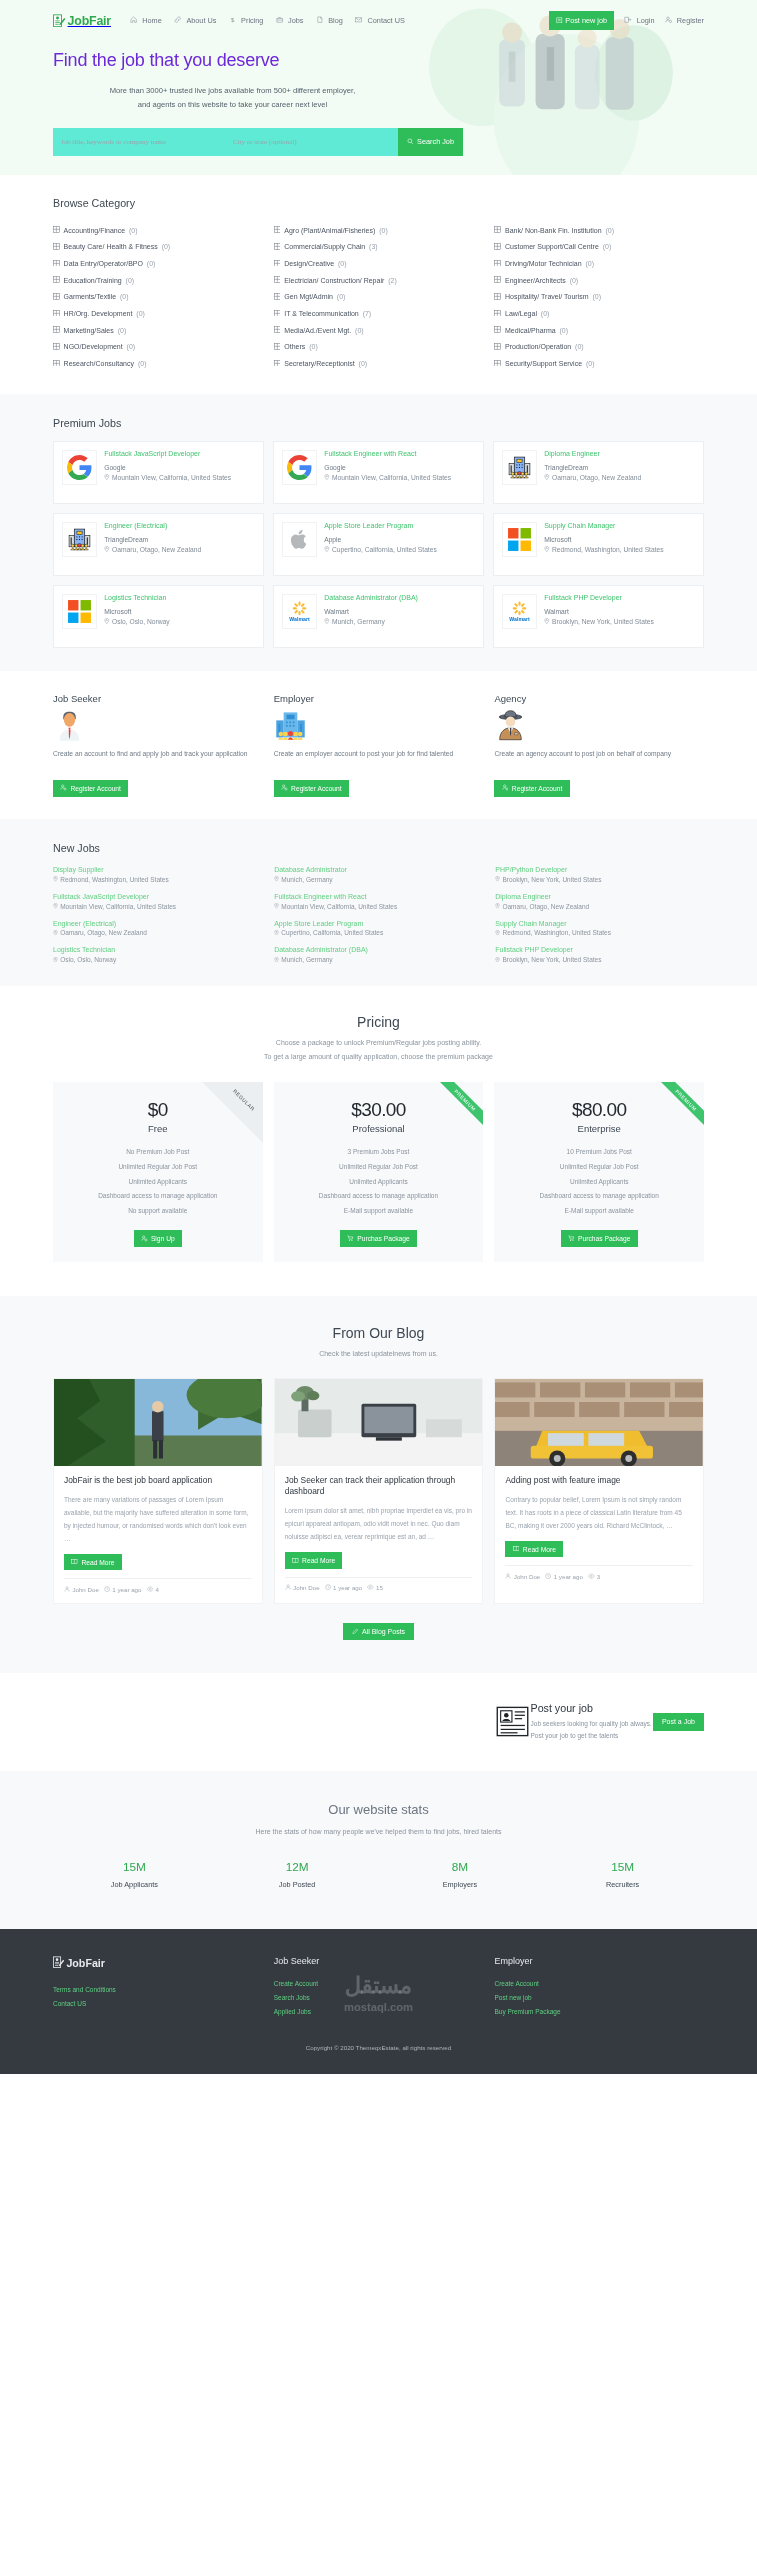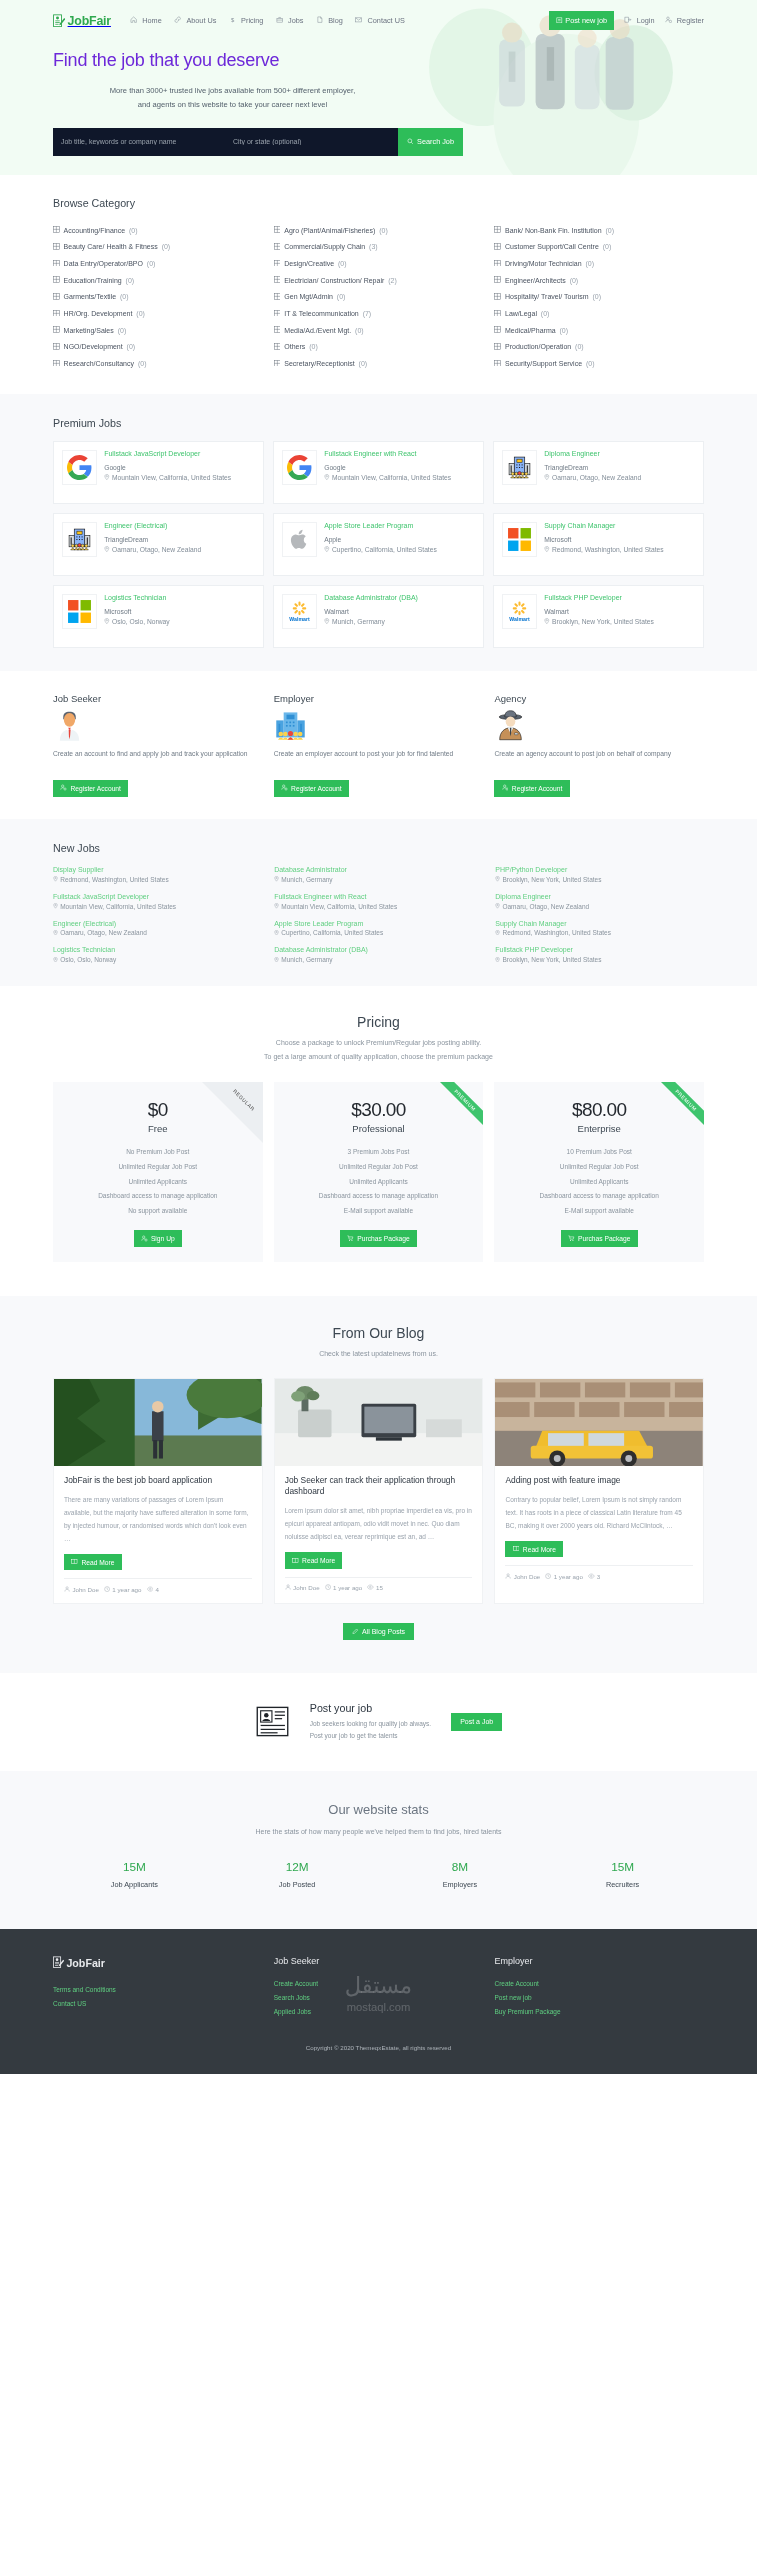--- a/index.html
+++ b/index.html
@@ -43,23 +43,23 @@
     padding: 5px 7.3px; display: inline-flex; align-items: center; gap: 2.8px;
     text-decoration: none; white-space: nowrap;
   }
   .nav-right .nav-link { color: #6b7280; }
 
   .hero-inner { position: relative; z-index: 2; padding-top: 10px; }
   .hero-title { font-size: 18px; font-weight: normal; color: #6d28d9; margin-bottom: 12.4px; letter-spacing: -0.2px; }
   .hero-sub { font-size: 7.6px; color: #54606c; line-height: 1.95; margin-bottom: 14.6px; max-width: 359px; text-align: center; }
   .searchbar { display: flex; width: 410px; }
   .searchbar input {
-    border: none; outline: none; background: #0f172a; height: 28px;
+    border: none; outline: none; background: #5eead4; height: 28px;
     font-size: 7px; color: #6b7280; padding: 0 7.9px;
-    font-family: Liberation Sans, sans-serif;
+    font-family: Liberation Serif, serif;
   }
   .searchbar input::placeholder { color: #9aa3ad; }
   .si-1 { flex: 0 0 172px; border-right: 0.6px solid #eef1f3; }
   .si-2 { flex: 1 1 auto; }
   .btn-search {
     flex: 0 0 65px; background: #2ebd59; color: #fff; border: none;
     font-size: 7.3px; display: inline-flex; align-items: center; justify-content: center; gap: 3.4px;
     cursor: pointer; font-family: "Liberation Sans", sans-serif;
   }
 
@@ -142,41 +142,41 @@
   .blog-excerpt { font-size: 6.5px; color: #9aa3ad; line-height: 2.0; margin-bottom: 9px; }
   .blog-meta {
     border-top: 0.6px solid #eef0f2; padding-top: 6.2px; margin-top: 7.9px;
     font-size: 6.2px; color: #9aa3ad; display: flex; align-items: center; gap: 5px;
   }
   .blog-meta span { display: inline-flex; align-items: center; gap: 2.2px; }
   .allposts-wrap { text-align: center; margin-top: 19px; }
 
   
   .postjob-band { padding: 29px 0; background: #fff; }
-  .postjob-row { display: flex; align-items: center; justify-content: center; gap: 20px; }
+  .postjob-row { display: flex; align-items: center; justify-content: flex-end; gap: 1px; }
   .pj-icon { width: 35px; height: 35px; flex: 0 0 auto; }
   .pj-title { font-size: 10.7px; color: #2d3640; margin-bottom: 3.4px; font-weight: normal; }
   .pj-line { font-size: 6.5px; color: #8a949e; line-height: 1.85; }
 
   
   .stats-grid { display: grid; grid-template-columns: repeat(4, 1fr); margin-top: 22.5px; text-align: center; }
   .stat-num { font-size: 11.8px; color: #2fa84f; margin-bottom: 5.6px; }
   .stat-lbl { font-size: 7.3px; color: #3d4852; }
 
   
   .footer { background: #343a40; color: #cfd4d9; padding: 27px 0 22.5px; position: relative; }
   .footer-grid { display: grid; grid-template-columns: 1fr 1fr 1fr; gap: 11.2px; }
   .f-brand { display: flex; align-items: center; gap: 2.2px; margin-bottom: 12.4px; }
   .f-brand-text { font-size: 10.7px; font-weight: bold; color: #e8eaed; }
   .f-head { font-size: 9px; color: #e8eaed; margin-bottom: 11.2px; font-weight: normal; }
   .f-link { display: block; font-size: 6.5px; color: #5fcf80; text-decoration: none; padding: 3.4px 0; }
   .f-copy { text-align: center; font-size: 6.2px; color: #aeb4ba; margin-top: 26px; }
   .watermark {
     position: absolute; left: 50%; transform: translateX(-50%); bottom: 61px;
-    text-align: center; color: rgba(255,255,255,0.22); pointer-events: none;
+    text-align: center; color: rgba(255,255,255,0.22); pointer-events: none; font-weight: bold;
   }
   .wm-ar { font-size: 22.5px; letter-spacing: 1.1px; line-height: 1; }
   .wm-en { font-size: 11.2px; margin-top: 3.4px; }
 </style>
 </head>
 <body>
 
 <section class="hero">
   <div class="hero-bg">
     <svg viewBox="0 0 520 380" width="292" height="213">

